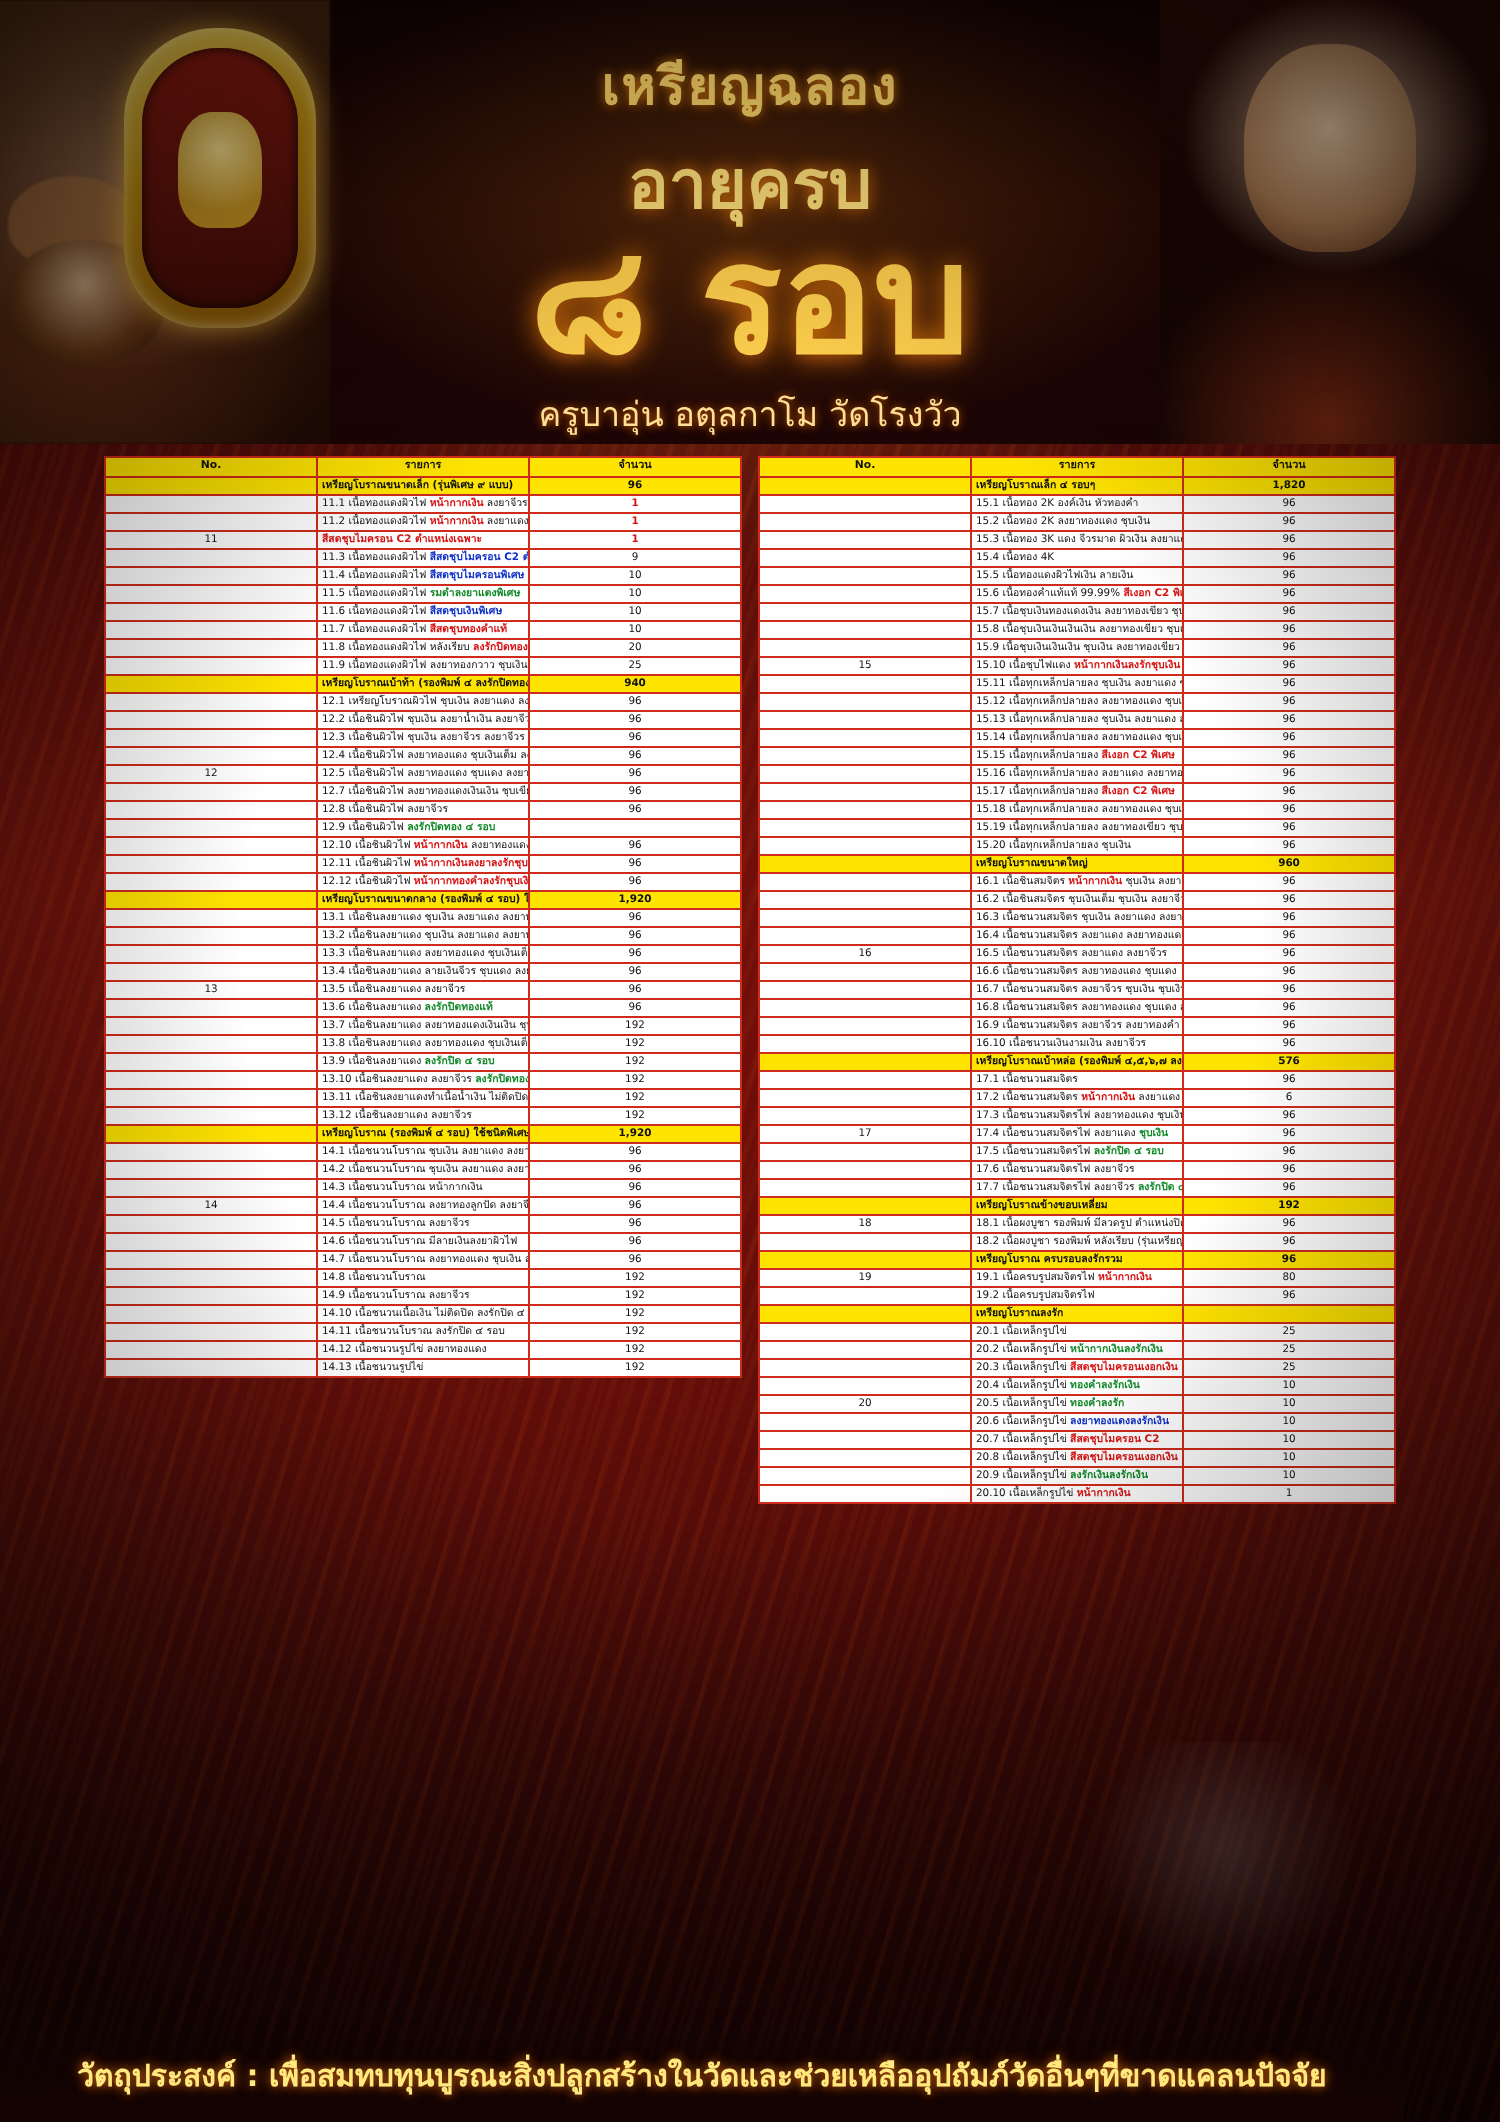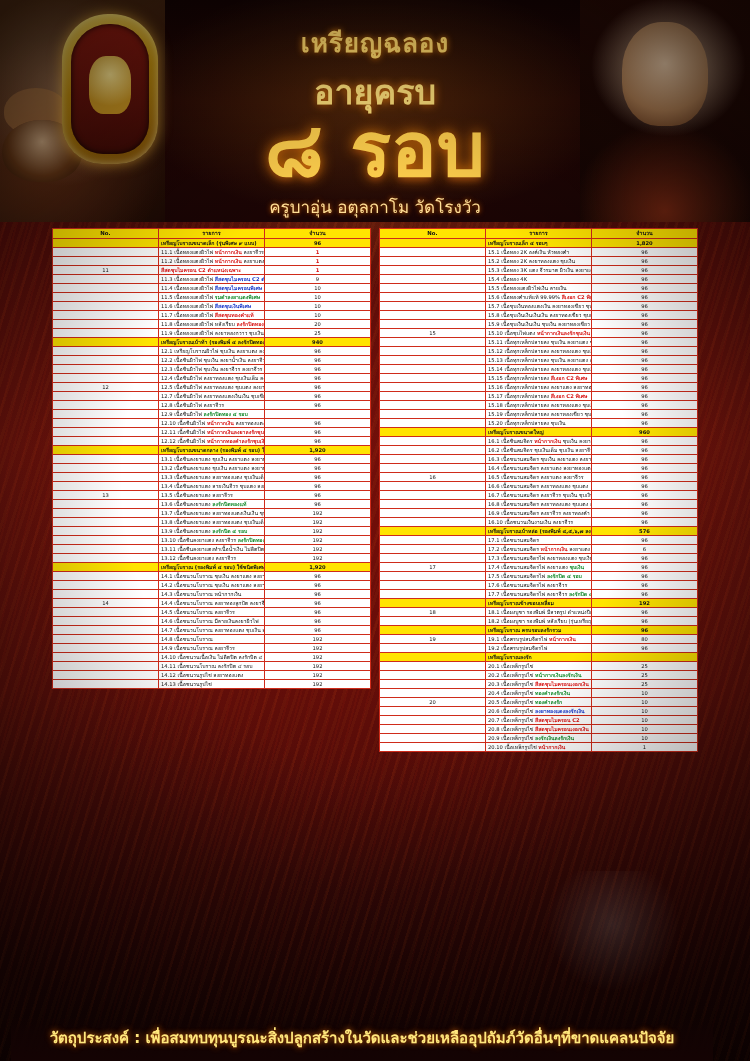--- a/index.html
+++ b/index.html
@@ -132,21 +132,21 @@
   td.qty { width:30px; text-align:center; }
   td.item { text-align:left; }
   tr.sec td { background:#ffe400; font-weight:bold; }
   tr.sec td.item { color:#111; }
   .hl-red { color:#d81313; font-weight:bold; }
   .hl-green { color:#138a2a; font-weight:bold; }
   .hl-blue { color:#1333c8; font-weight:bold; }
   .qty-red { color:#d81313; font-weight:bold; }
   
   .footer {
-    position:absolute; left:11px; bottom:0; width:702px; height:46px;
+    position:absolute; left:0; bottom:0; width:702px; height:46px;
     display:flex; align-items:center; justify-content:center;
     background:linear-gradient(180deg, rgba(20,3,3,0) 0%, rgba(18,3,3,.85) 40%, #140303 100%);
   }
   .footer-text {
     color:#ffe87d; font-size:15px; font-weight:bold;
     text-shadow:0 0 6px rgba(255,130,20,.9), 0 1px 2px #2b0a00;
   }
   .wm {
     position:absolute; right:52px; bottom:70px; width:170px; height:120px;
     opacity:.18; pointer-events:none;

